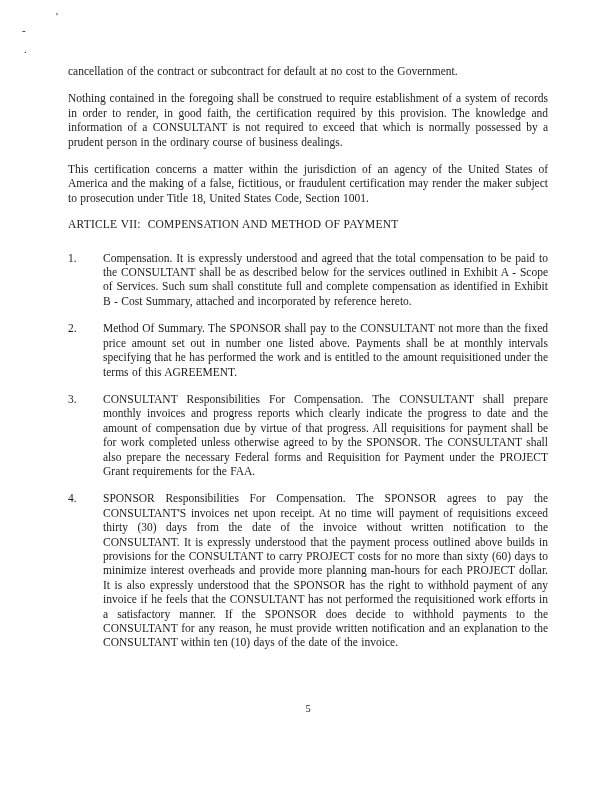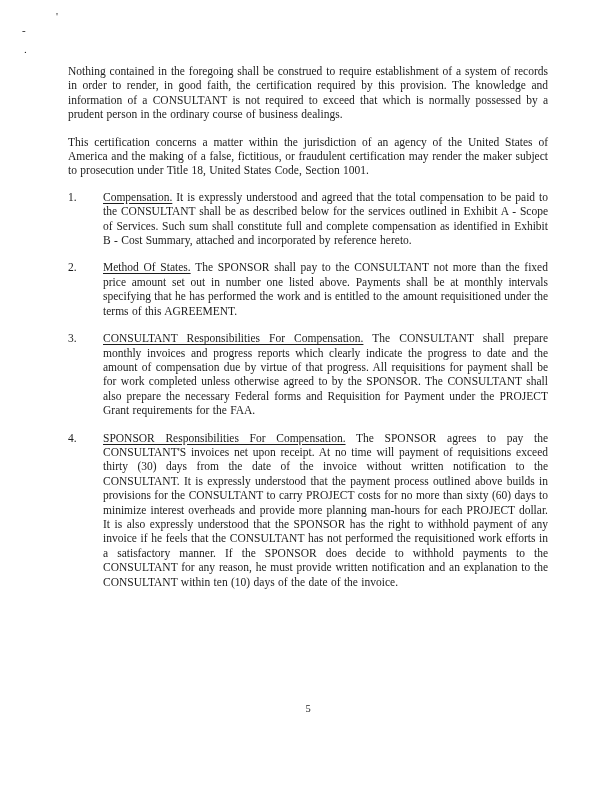--- a/index.html
+++ b/index.html
@@ -47,21 +47,20 @@
   }
   .item-number {
     width: 35px;
     flex: 0 0 35px;
   }
   .item-body {
     flex: 1 1 auto;
     text-align: justify;
   }
   .item-title {
-    text-decoration: underline;
     text-underline-offset: 2px;
   }
   .page-number {
     position: absolute;
     top: 703px;
     left: 0;
     width: 616px;
     text-align: center;
     font-size: 10.5px;
     color: #222222;
@@ -79,34 +78,36 @@
 <body>
 
 <div class="page">
 
   <span class="scan-artifact artifact-1">'</span>
   <span class="scan-artifact artifact-2">-</span>
   <span class="scan-artifact artifact-3">.</span>
 
   <div class="content">
 
+    <p class="para">cancellation of the contract or subcontract for default at no cost to the Government.</p>
 
     <p class="para">Nothing contained in the foregoing shall be construed to require establishment of a system of records in order to render, in good faith, the certification required by this provision.  The knowledge and information of a CONSULTANT is not required to exceed that which is normally possessed by a prudent person in the ordinary course of business dealings.</p>
 
     <p class="para para-last-gap">This certification concerns a matter within the jurisdiction of an agency of the United States of America and the making of a false, fictitious, or fraudulent certification may render the maker subject to prosecution under Title 18, United States Code, Section 1001.</p>
 
+    <div class="article-heading">ARTICLE VII:  COMPENSATION AND METHOD OF PAYMENT</div>
 
     <div class="list-item">
       <span class="item-number">1.</span>
       <span class="item-body"><span class="item-title">Compensation.</span>  <span>It is expressly understood and agreed that the total compensation to be paid to the CONSULTANT shall be as described below for the services outlined in Exhibit A - Scope of Services.  Such sum shall constitute full and complete compensation as identified in Exhibit B - Cost Summary, attached and incorporated by reference hereto.</span></span>
     </div>
 
     <div class="list-item">
       <span class="item-number">2.</span>
-      <span class="item-body"><span class="item-title">Method Of States.</span>  <span>The SPONSOR shall pay to the CONSULTANT not more than the fixed price amount set out in number one listed above.  Payments shall be at monthly intervals specifying that he has performed the work and is entitled to the amount requisitioned under the terms of this AGREEMENT.</span></span>
+      <span class="item-body"><span class="item-title">Method Of Summary.</span>  <span>The SPONSOR shall pay to the CONSULTANT not more than the fixed price amount set out in number one listed above.  Payments shall be at monthly intervals specifying that he has performed the work and is entitled to the amount requisitioned under the terms of this AGREEMENT.</span></span>
     </div>
 
     <div class="list-item">
       <span class="item-number">3.</span>
       <span class="item-body"><span class="item-title">CONSULTANT Responsibilities For Compensation.</span>  <span>The CONSULTANT shall prepare monthly invoices and progress reports which clearly indicate the progress to date and the amount of compensation due by virtue of that progress.  All requisitions for payment shall be for work completed unless otherwise agreed to by the SPONSOR.  The CONSULTANT shall also prepare the necessary Federal forms and Requisition for Payment under the PROJECT Grant requirements for the FAA.</span></span>
     </div>
 
     <div class="list-item">
       <span class="item-number">4.</span>
       <span class="item-body"><span class="item-title">SPONSOR Responsibilities For Compensation.</span>  <span>The SPONSOR agrees to pay the CONSULTANT'S invoices net upon receipt.  At no time will payment of requisitions exceed thirty (30) days from the date of the invoice without written notification to the CONSULTANT.  It is expressly understood that the payment process outlined above builds in provisions for the CONSULTANT to carry PROJECT costs for no more than sixty (60) days to minimize interest overheads and provide more planning man-hours for each PROJECT dollar.  It is also expressly understood that the SPONSOR has the right to withhold payment of any invoice if he feels that the CONSULTANT has not performed the requisitioned work efforts in a satisfactory manner.  If the SPONSOR does decide to withhold payments to the CONSULTANT for any reason, he must provide written notification and an explanation to the CONSULTANT within ten (10) days of the date of the invoice.</span></span>

